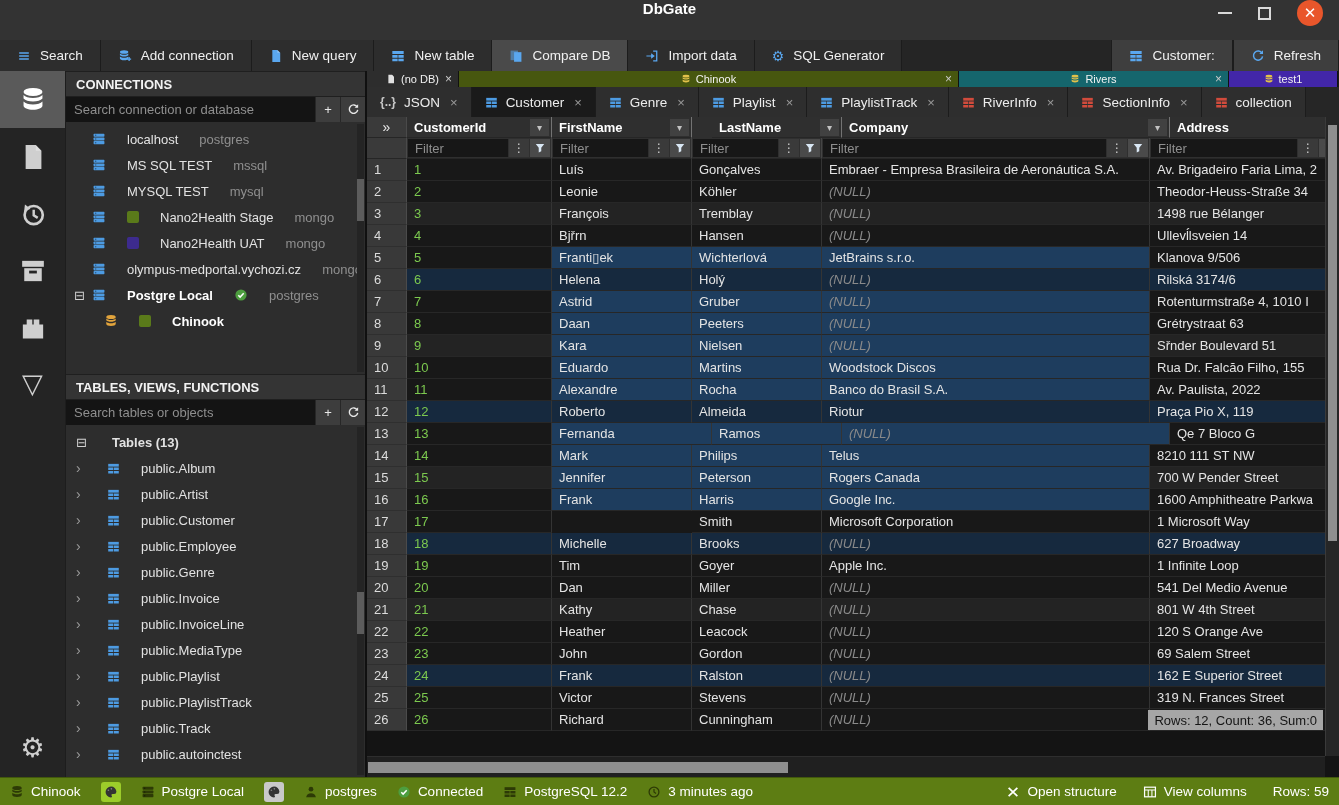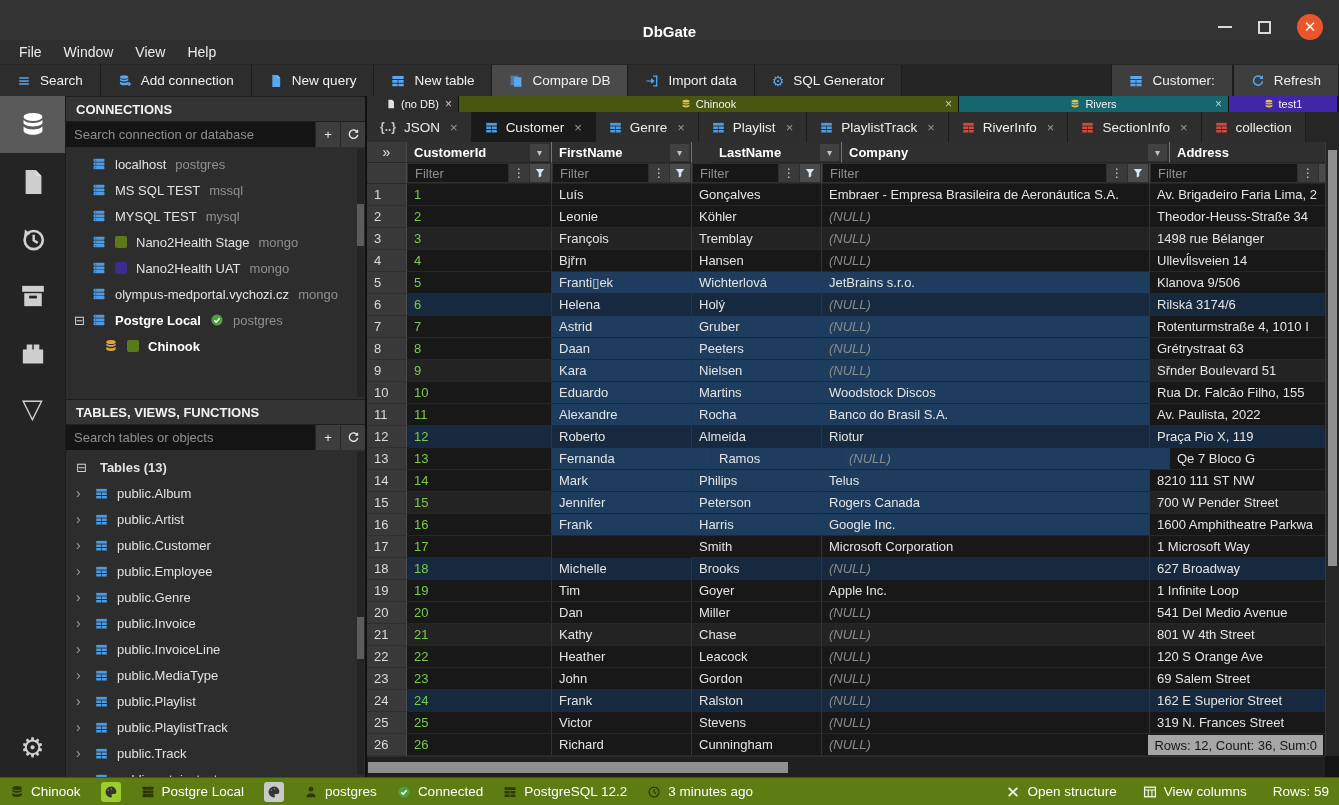--- a/index.html
+++ b/index.html
@@ -3,21 +3,21 @@
 <meta charset="utf-8">
 <style>
   * { box-sizing: border-box; margin: 0; padding: 0; }
   html,body { width:1339px; height:805px; overflow:hidden; }
   body { font-family:"Liberation Sans","DejaVu Sans",sans-serif; font-size:13px; color:#e6e6e6; background:#1b1b1b; }
   #app { position:relative; width:1339px; height:805px; display:flex; flex-direction:column; }
   .icon { display:inline-flex; align-items:center; justify-content:center; line-height:1; }
   .icon svg { display:block; }
 
   
-  .titlebar { height:40px; background:#333333; position:relative; display:flex; align-items:flex-end; flex:none; }
+  .titlebar { height:40px; background:#333333; position:relative; display:flex; align-items:flex-start; flex:none; }
   .win-title { position:absolute; left:0; right:0; text-align:center; font-weight:bold; font-size:15px; color:#fff; }
   .win-controls { margin-left:auto; display:flex; align-items:center; gap:26px; padding-right:16px; position:relative; z-index:2; }
   .wc-min { width:14px; height:2px; background:#d9d9d9; }
   .wc-max { width:13px; height:13px; border:2px solid #d9d9d9; background:transparent; }
   .wc-close { width:26px; height:26px; border-radius:50%; background:#e9562b; color:#fff; display:flex; align-items:center; justify-content:center; font-size:15px; font-weight:bold; }
 
   
   .menubar { height:25px; background:#2f2f2f; display:flex; align-items:center; padding-left:8px; flex:none; border-bottom:1px solid #262626; }
   .menu-item { padding:0 11px; height:100%; display:flex; align-items:center; font-size:14px; color:#ececec; }
 
@@ -40,21 +40,21 @@
 
   .sidepanel { width:300px; background:#2d2d2d; display:flex; flex-direction:column; flex:none; border-left:1px solid #1d1d1d; overflow:hidden; }
   .panel-header { height:26px; flex:none; background:#343434; display:flex; align-items:center; padding:0 10px; font-weight:bold; font-size:13px; color:#f2f2f2; border-bottom:1px solid #1f1f1f; border-top:1px solid #1f1f1f; }
   .searchrow { height:25px; flex:none; display:flex; background:#2d2d2d; }
   .searchrow input { flex:1; min-width:0; background:#141414; border:none; outline:none; color:#cfcfcf; padding:0 8px; font-size:13px; font-family:inherit; }
   .searchrow input::placeholder { color:#8f8f8f; }
   .sbtn { width:25px; flex:none; background:#3d3d3d; border-left:1px solid #272727; display:flex; align-items:center; justify-content:center; color:#e8e8e8; font-size:13px; }
   .list { position:relative; overflow:hidden; }
   .conn-list { flex:none; height:252px; padding-top:4px; }
   .tree-list { flex:1; padding-top:4px; }
-  .lrow { height:26px; display:flex; align-items:center; gap:9px; padding-left:26px; white-space:nowrap; }
+  .lrow { height:26px; display:flex; align-items:center; gap:21px; padding-left:26px; white-space:nowrap; }
   .lrow .name { color:#e2e2e2; }
   .lrow.bold .name { font-weight:bold; color:#ffffff; }
   .lrow .type { color:#8f8f8f; }
   .lrow .icon.server { color:#4d9be2; font-size:14px; }
   .swatch { width:12px; height:12px; border-radius:2px; flex:none; }
   .expander { position:absolute; left:8px; color:#cfcfcf; font-size:13px; }
   .lrow.has-exp { position:relative; }
   .lrow.child { padding-left:38px; }
   .tree-group { font-weight:bold; color:#fff; }
   .tree-group .expander-inline { color:#cfcfcf; font-weight:normal; margin-right:4px; }
@@ -115,26 +115,20 @@
 
 <div id="app">
   <div class="titlebar">
     <div class="win-title">DbGate</div>
     <div class="win-controls">
       <span class="wc-min"></span>
       <span class="wc-max"></span>
       <span class="wc-close">✕</span>
     </div>
   </div>
-  <div class="menubar" id="menubar">
-      <div class="menu-item">File</div>
-      <div class="menu-item">Window</div>
-      <div class="menu-item">View</div>
-      <div class="menu-item">Help</div>
-    </div>
   <div class="toolbar" id="toolbar">
       <div class="tbtn">
         <span class="icon">
           <svg viewBox="0 0 16 16" width="1em" height="1em">
             <path d="M2.5 4.5h11M2.5 8h11M2.5 11.5h11" stroke="currentColor" stroke-width="1.6" fill="none"></path>
           </svg>
         </span>
         <span>Search</span>
       </div>
       <div class="tbtn">

